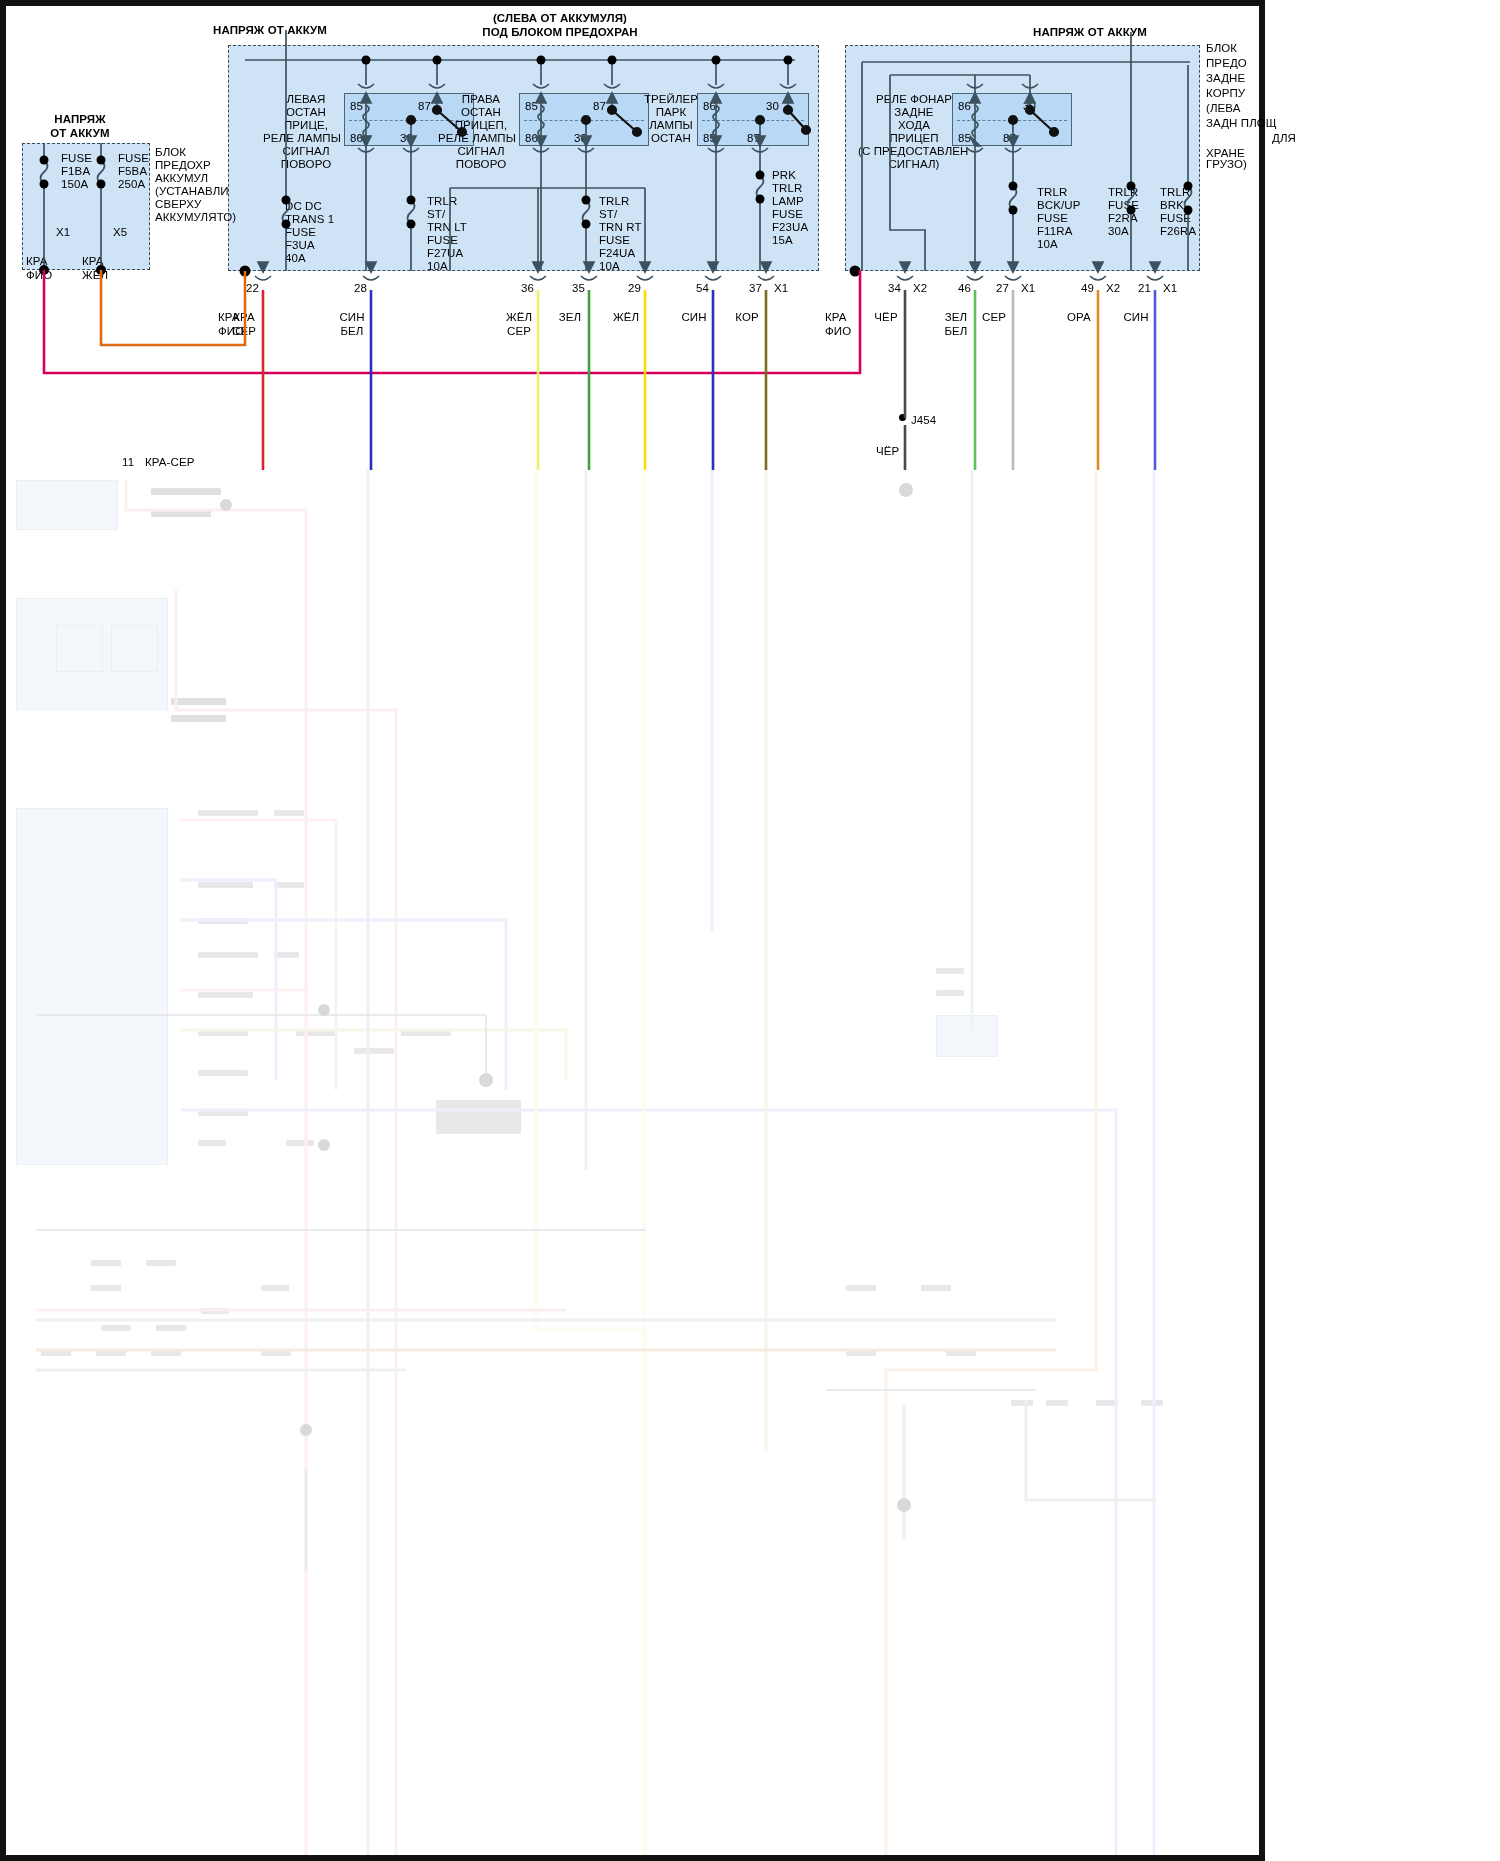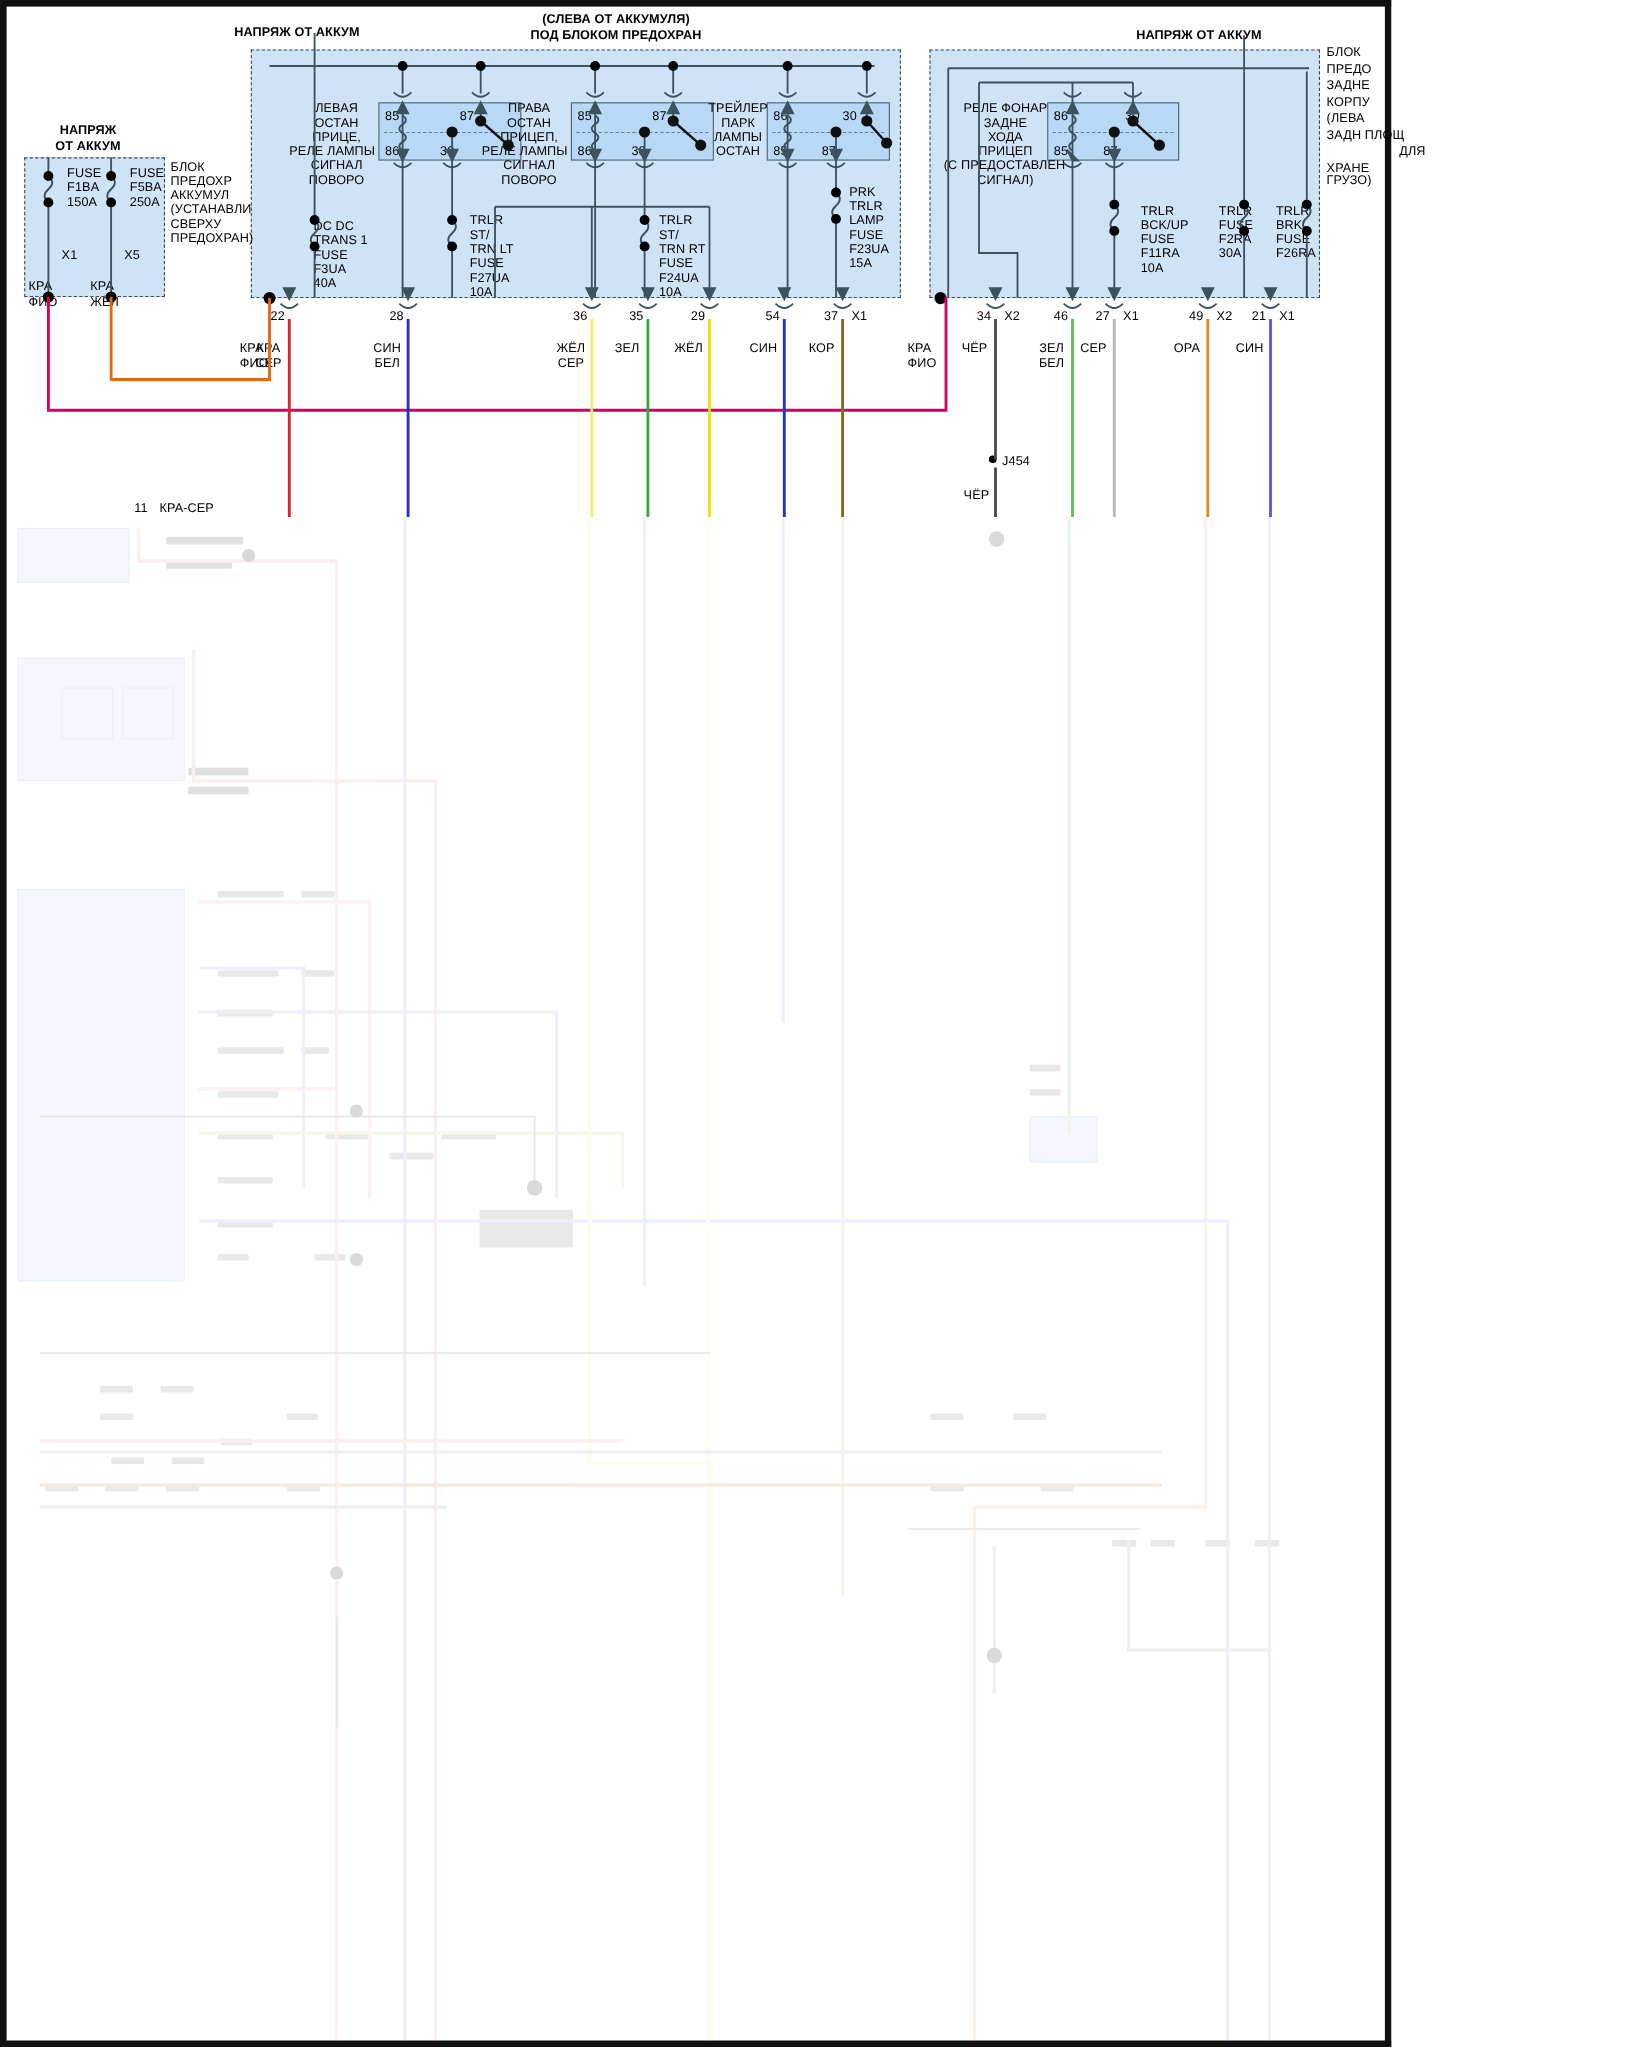--- a/index.html
+++ b/index.html
@@ -53,21 +53,21 @@
 
   <div class="module" style="left:22px;top:143px;width:128px;height:127px;"></div>
   <div class="module" style="left:228px;top:45px;width:591px;height:226px;"></div>
   <div class="module" style="left:845px;top:45px;width:355px;height:226px;"></div>
 
   <div class="txt" style="left:155px;top:146px;width:70px;">БЛОК</div>
   <div class="txt" style="left:155px;top:159px;width:80px;">ПРЕДОХР</div>
   <div class="txt" style="left:155px;top:172px;width:80px;">АККУМУЛ</div>
   <div class="txt" style="left:155px;top:185px;width:90px;">(УСТАНАВЛИ</div>
   <div class="txt" style="left:155px;top:198px;width:80px;">СВЕРХУ</div>
-  <div class="txt" style="left:155px;top:211px;width:95px;">ПРЕДОХРАН)</div>
+  <div class="txt" style="left:155px;top:211px;width:95px;">АККУМУЛЯТО)</div>
 
   <div class="txt" style="left:61px;top:152px;">FUSE</div>
   <div class="txt" style="left:61px;top:165px;">F1BA</div>
   <div class="txt" style="left:61px;top:178px;">150A</div>
   <div class="txt" style="left:56px;top:226px;">X1</div>
   <div class="txt" style="left:26px;top:255px;width:42px;">КРА</div>
   <div class="txt" style="left:26px;top:269px;width:42px;">ФИО</div>
 
   <div class="txt" style="left:118px;top:152px;">FUSE</div>
   <div class="txt" style="left:118px;top:165px;">F5BA</div>

